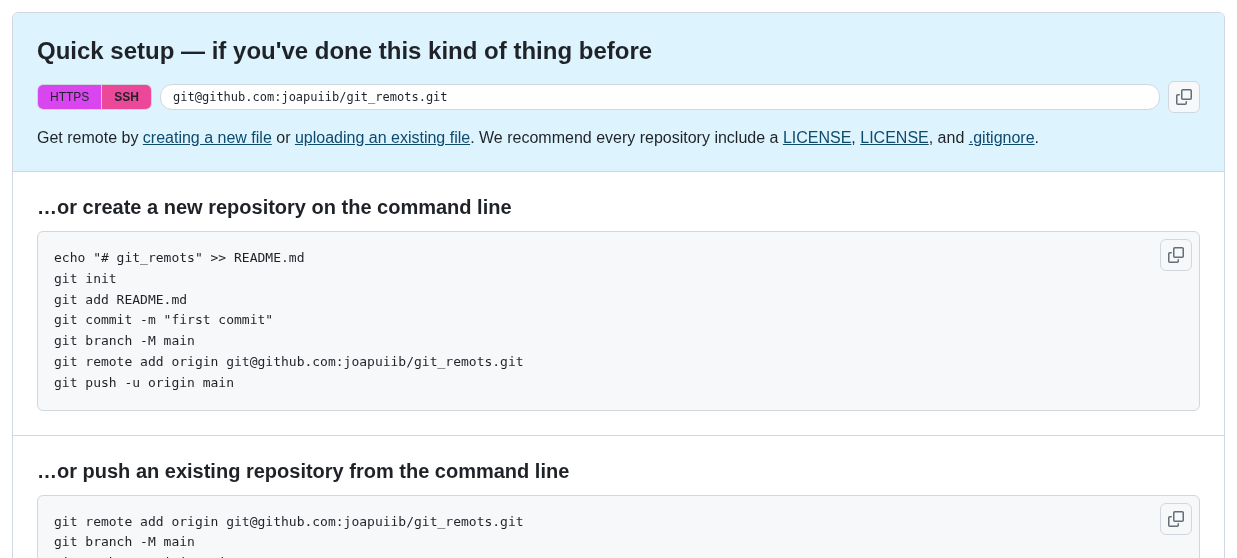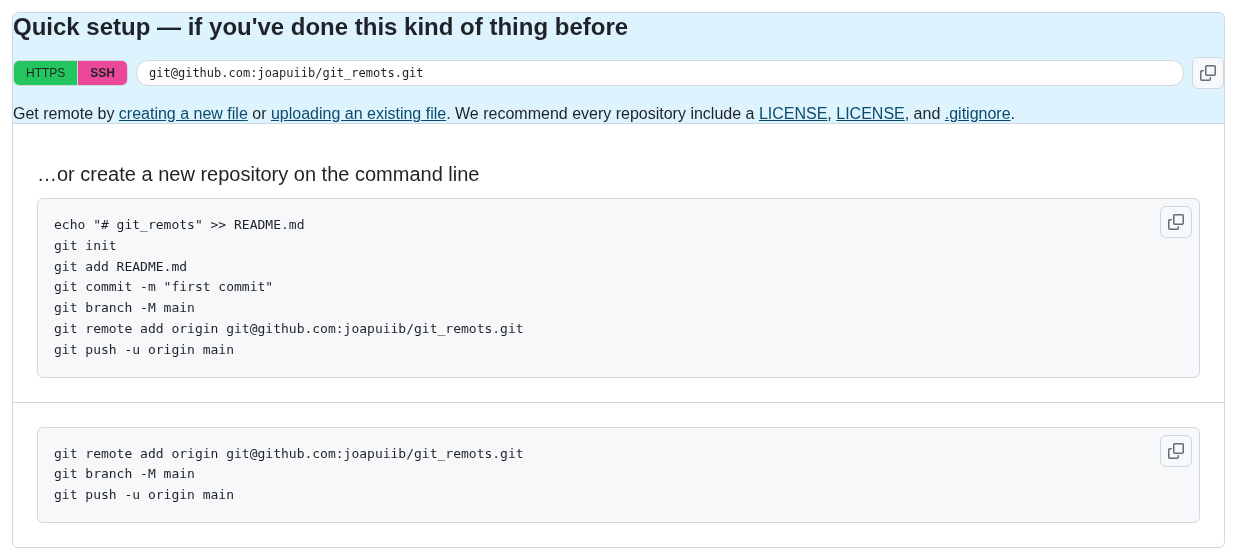--- a/index.html
+++ b/index.html
@@ -1,32 +1,32 @@
 <!DOCTYPE html>
 <html><head>
   <meta charset="utf-8">
   <style>
     * { box-sizing: border-box; margin: 0; padding: 0; }
     body { font-family: -apple-system, BlinkMacSystemFont, "Segoe UI", Helvetica, Arial, sans-serif; font-size: 14px; color: #1f2328; background: #fff; padding: 12px; }
     .container { border: 1px solid #d0d7de; border-radius: 6px; overflow: hidden; }
-    .quick-setup { background: #ddf4ff; border-bottom: 1px solid #d0d7de; }
+    .quick-setup { background: #ddf4ff; padding: 24px; border-bottom: 1px solid #d0d7de; }
     .quick-setup h2 { font-size: 24px; font-weight: 600; margin-bottom: 16px; }
     .clone-row { display: flex; gap: 8px; align-items: center; margin-bottom: 16px; }
     .btn-group { display: inline-flex; border: 1px solid #d0d7de; border-radius: 6px; overflow: hidden; background: #fff; }
-    .btn-group button { border: none; background: #22c55e; padding: 5px 12px; font-size: 12px; cursor: pointer; font-family: inherit; color: #1f2328; }
+    .btn-group button { border: none; background: #d946ef; padding: 5px 12px; font-size: 12px; cursor: pointer; font-family: inherit; color: #1f2328; }
     .btn-group button.active { background: #ec4899; font-weight: 600; }
     .btn-group button:first-child { border-right: 1px solid #d0d7de; }
     .url-input { flex: 1; border: 1px solid #d0d7de; border-radius: 12px; padding: 5px 12px; font-family: ui-monospace, SFMono-Regular, "SF Mono", Menlo, Consolas, monospace; font-size: 12px; background: #fff; color: #1f2328; }
     .copy-btn { width: 32px; height: 32px; border: 1px solid #d0d7de; border-radius: 6px; background: #f6f8fa; cursor: pointer; display: inline-flex; align-items: center; justify-content: center; padding: 0; }
     .copy-btn svg { fill: #656d76; }
     .get-started { font-size: 16px; }
     .get-started a { color: #0c4a6e; text-decoration: underline; }
     .section { padding: 24px; border-bottom: 1px solid #d0d7de; }
     .section:last-child { border-bottom: none; }
-    .section h3 { font-size: 20px; font-weight: 400; margin-bottom: 12px; margin-top: 15px; }
+    .section h3 { font-size: 20px; font-weight: 700; margin-bottom: 12px; }
     .code-wrap { position: relative; }
     .code-block { background: #f6f8fa; border: 1px solid #d0d7de; border-radius: 6px; padding: 16px; font-family: ui-monospace, SFMono-Regular, "SF Mono", Menlo, Consolas, monospace; font-size: 13px; line-height: 1.6; white-space: pre; overflow-x: auto; }
     .code-copy { position: absolute; top: 8px; right: 8px; }
   </style>
 </head>
 <body>
 
 <div class="container">
   <div class="quick-setup">
     <h2>Quick setup — if you've done this kind of thing before</h2>
@@ -61,20 +61,21 @@
       <button class="copy-btn code-copy">
         <svg width="16" height="16" viewBox="0 0 16 16">
             <path d="M0 6.75C0 5.784.784 5 1.75 5h1.5a.75.75 0 0 1 0 1.5h-1.5a.25.25 0 0 0-.25.25v7.5c0 .138.112.25.25.25h7.5a.25.25 0 0 0 .25-.25v-1.5a.75.75 0 0 1 1.5 0v1.5A1.75 1.75 0 0 1 9.25 16h-7.5A1.75 1.75 0 0 1 0 14.25Z"></path>
             <path d="M5 1.75C5 .784 5.784 0 6.75 0h7.5C15.216 0 16 .784 16 1.75v7.5A1.75 1.75 0 0 1 14.25 11h-7.5A1.75 1.75 0 0 1 5 9.25Zm1.75-.25a.25.25 0 0 0-.25.25v7.5c0 .138.112.25.25.25h7.5a.25.25 0 0 0 .25-.25v-7.5a.25.25 0 0 0-.25-.25Z"></path>
           </svg>
       </button>
     </div>
   </div>
 
   <div class="section">
+    <h3>…or push an existing repository from the command line</h3>
     <div class="code-wrap">
       <pre class="code-block">git remote add origin git@github.com:joapuiib/git_remots.git
 git branch -M main
 git push -u origin main</pre>
       <button class="copy-btn code-copy">
         <svg width="16" height="16" viewBox="0 0 16 16">
             <path d="M0 6.75C0 5.784.784 5 1.75 5h1.5a.75.75 0 0 1 0 1.5h-1.5a.25.25 0 0 0-.25.25v7.5c0 .138.112.25.25.25h7.5a.25.25 0 0 0 .25-.25v-1.5a.75.75 0 0 1 1.5 0v1.5A1.75 1.75 0 0 1 9.25 16h-7.5A1.75 1.75 0 0 1 0 14.25Z"></path>
             <path d="M5 1.75C5 .784 5.784 0 6.75 0h7.5C15.216 0 16 .784 16 1.75v7.5A1.75 1.75 0 0 1 14.25 11h-7.5A1.75 1.75 0 0 1 5 9.25Zm1.75-.25a.25.25 0 0 0-.25.25v7.5c0 .138.112.25.25.25h7.5a.25.25 0 0 0 .25-.25v-7.5a.25.25 0 0 0-.25-.25Z"></path>
           </svg>
       </button>

